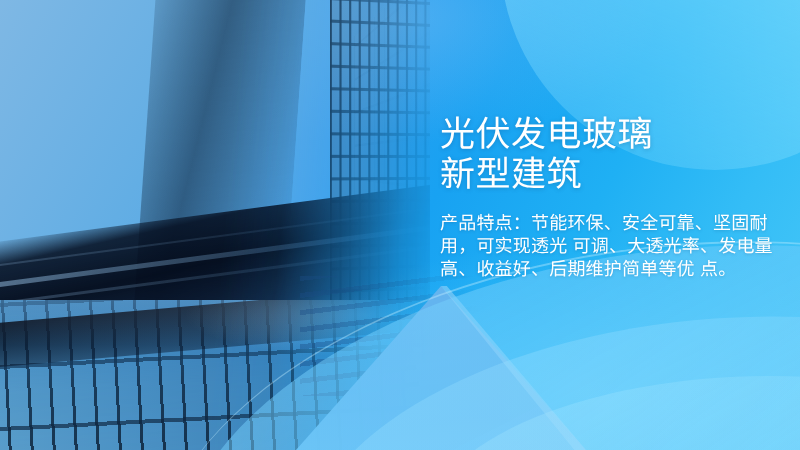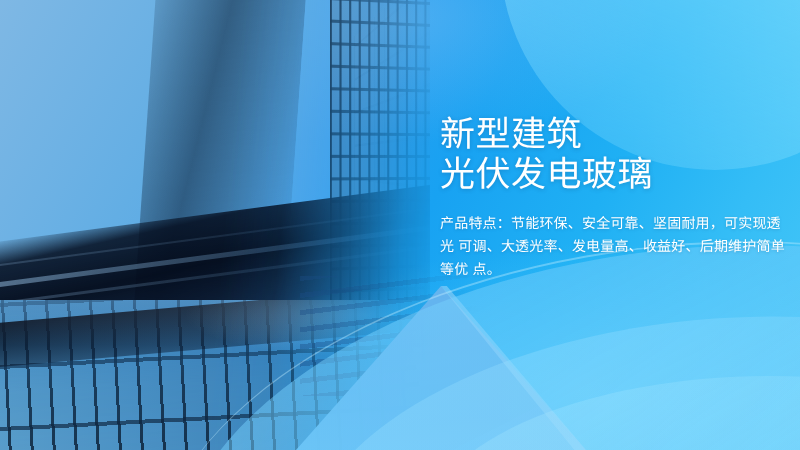--- a/index.html
+++ b/index.html
@@ -265,21 +265,21 @@
     font-size: 35px;
     line-height: 40px;
     font-weight: 400;
     letter-spacing: .5px;
     text-shadow: 0 1px 4px rgba(20,70,120,.30);
   }
   .headline .ln { display: block; }
   .subcopy {
     margin: 18px 0 0 0;
     color: #ffffff;
-    font-size: 14px;
+    font-size: 18px;
     line-height: 23px;
     font-weight: 400;
     letter-spacing: .2px;
     text-shadow: 0 1px 3px rgba(20,70,120,.26);
   }
 </style>
 </head>
 <body>
 
 <div id="banner">
@@ -313,22 +313,22 @@
   <div class="cone"></div>
   <div class="cone-edge"></div>
 
   <div class="wave wave-1"></div>
   <div class="wave wave-2"></div>
   <div class="wave wave-3"></div>
   <div class="wave-stroke"></div>
 
   <div class="copy">
     <h1 class="headline">
+      <span class="ln">光伏发电玻璃</span>
       <span class="ln">新型建筑</span>
-      <span class="ln">光伏发电玻璃</span>
     </h1>
     <p class="subcopy">
       <span>产品特点：节能环保、安全可靠、坚固耐用，可实现透光</span>
       <span>可调、大透光率、发电量高、收益好、后期维护简单等优</span>
       <span>点。</span>
     </p>
   </div>
 
 </div>
 

